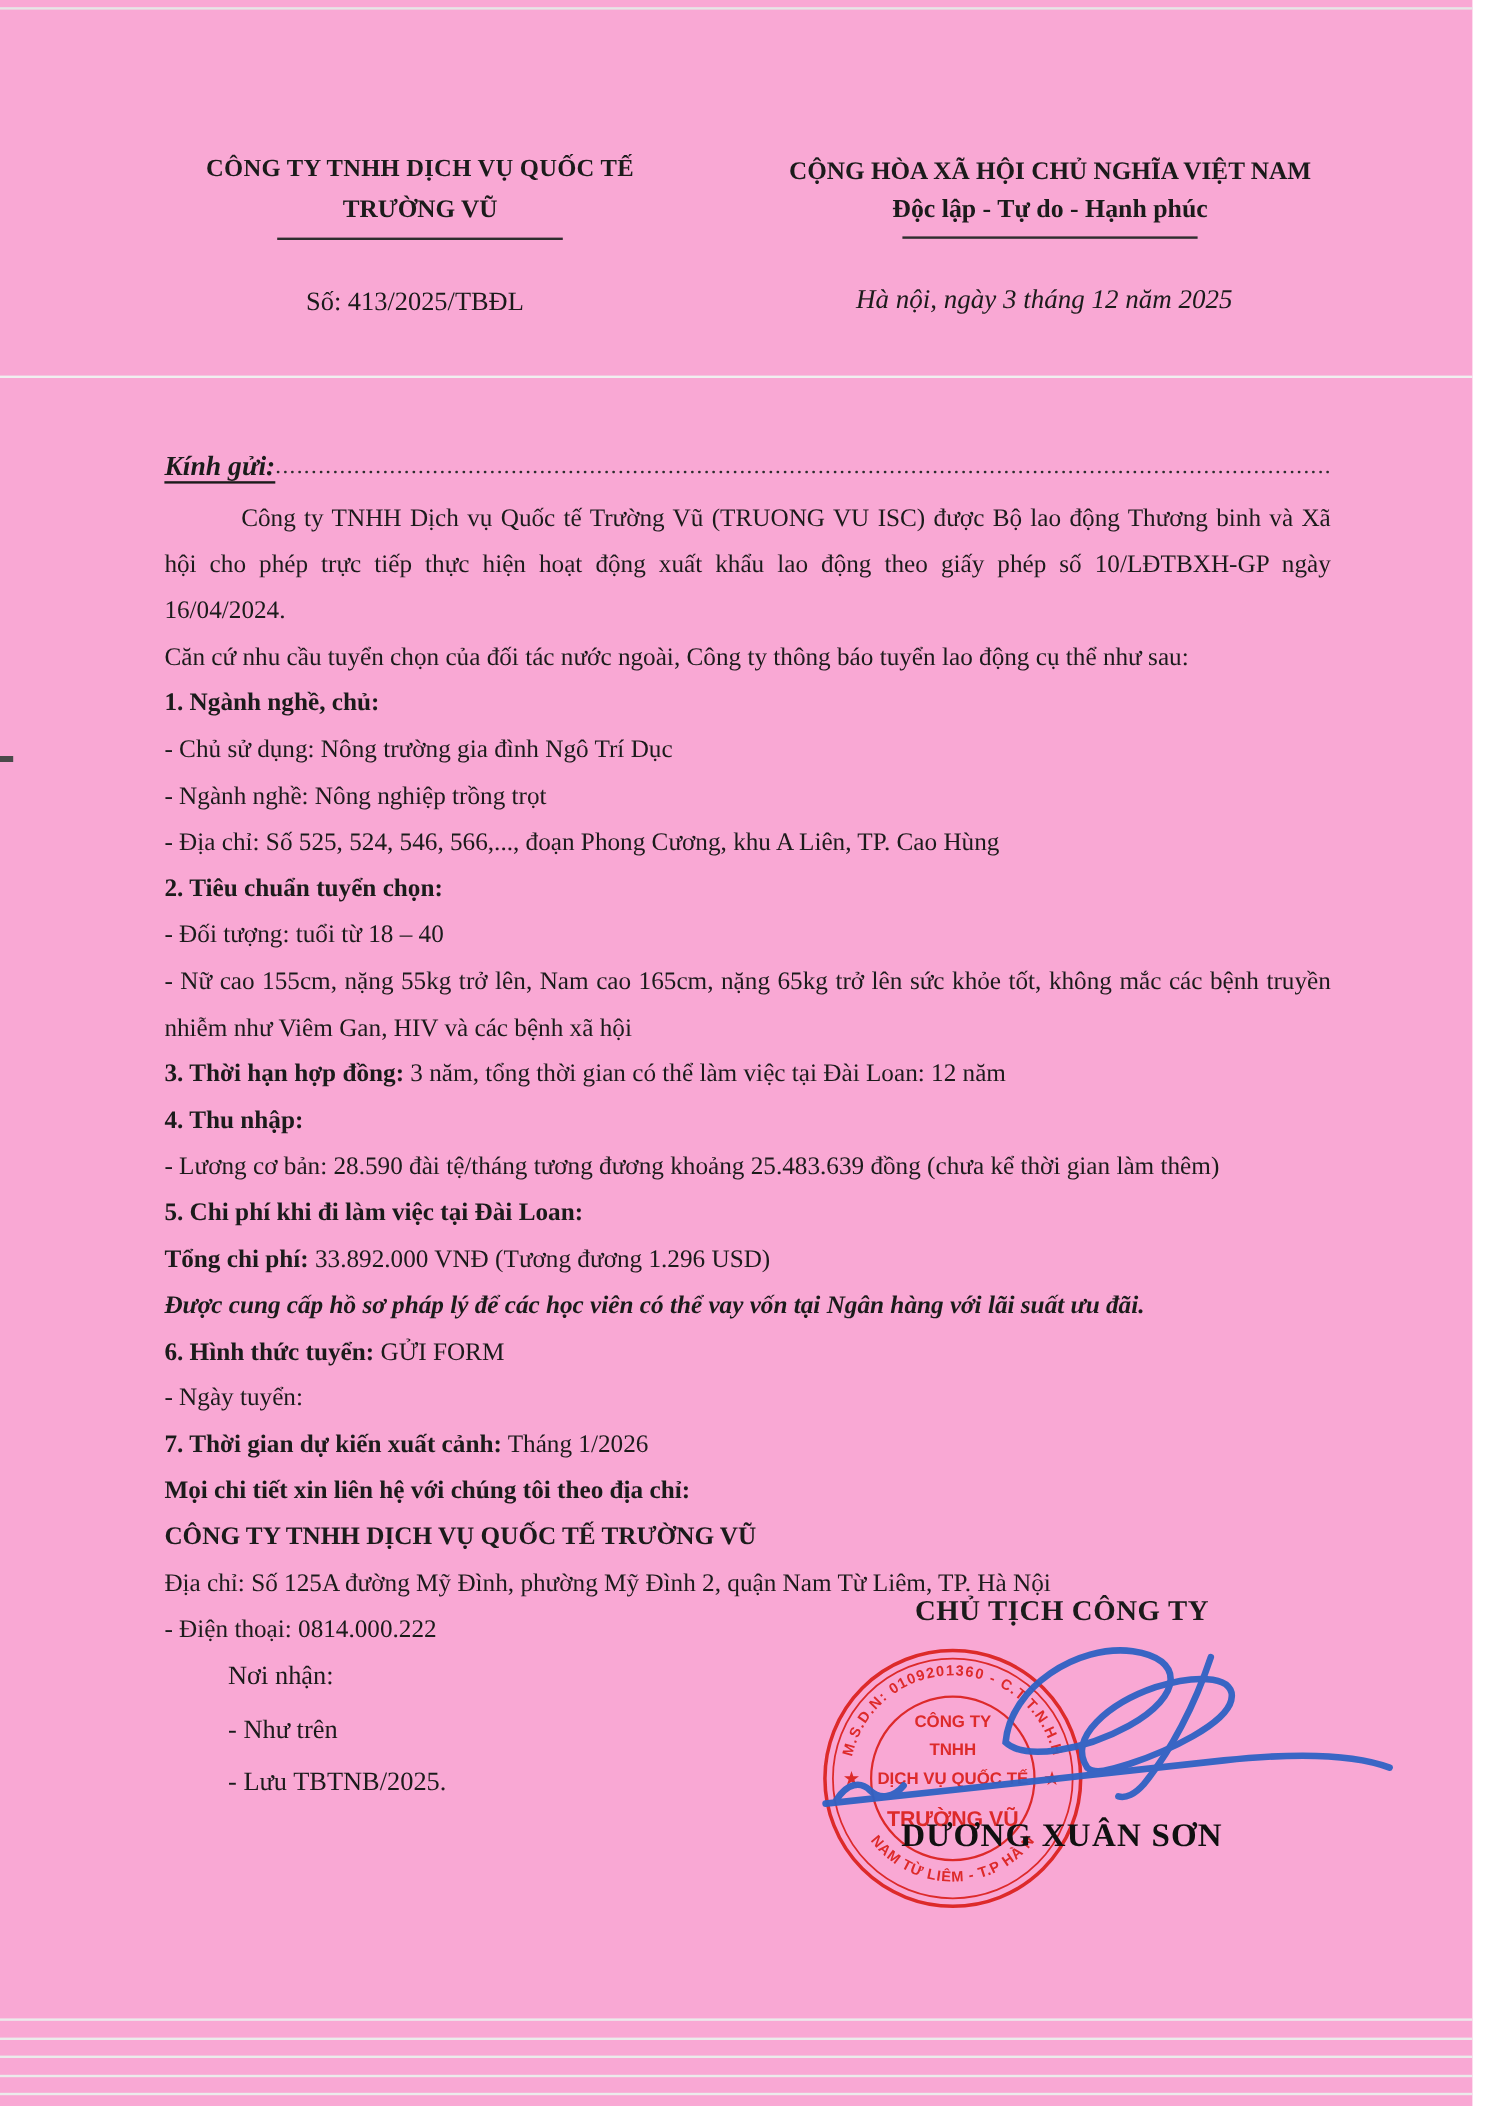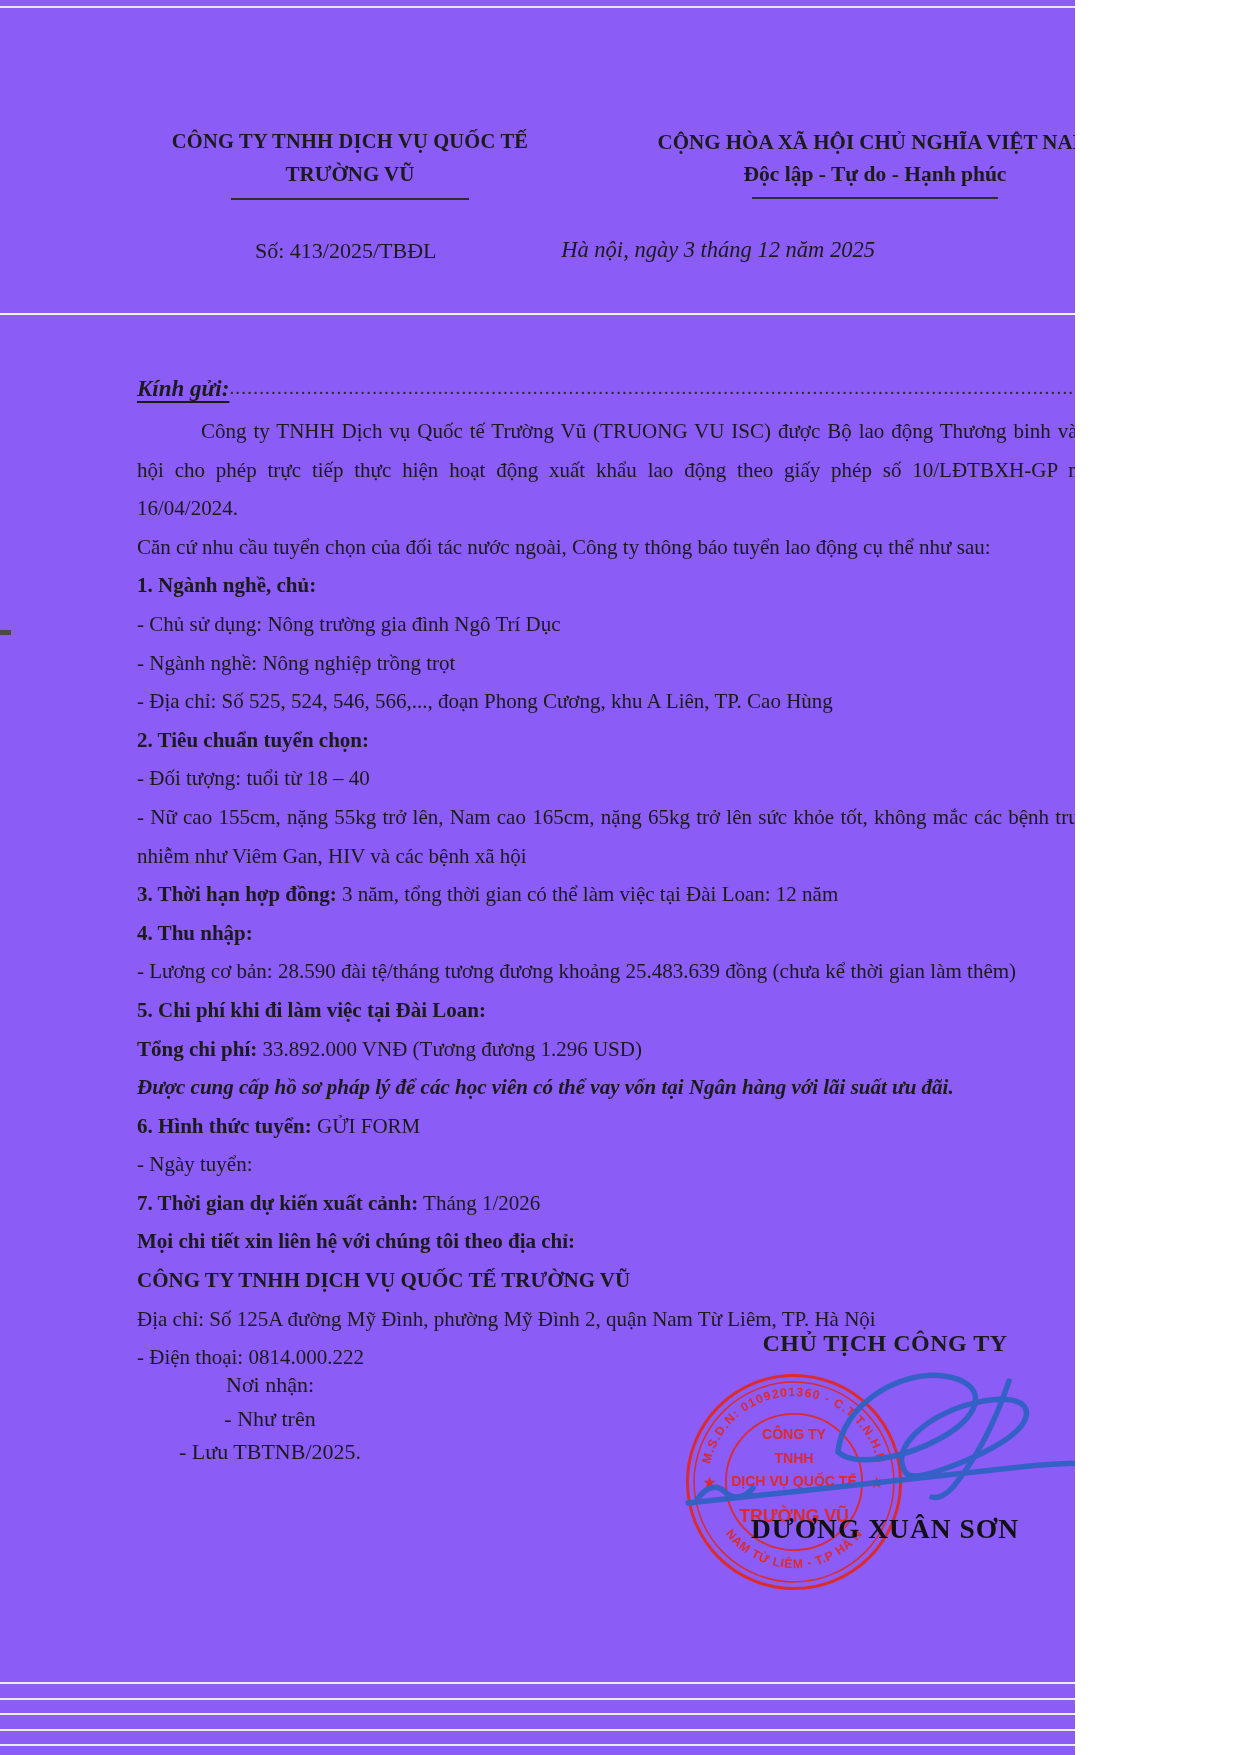--- a/index.html
+++ b/index.html
@@ -1,19 +1,19 @@
 <!DOCTYPE html>
 <html lang="vi"><head>
 <meta charset="utf-8">
 <style>
   html,body{margin:0;padding:0;background:#ffffff;}
   .page{
     position:relative;
-    width:1075px;height:1755px;
-    background:#8b5cf6;
+    width:1227px;height:1755px;
+    background:#f9a8d4;
     font-family:"Liberation Serif","DejaVu Serif",serif;
     color:#1b1b1b;
     overflow:hidden;
   }
   
   .artifact{position:absolute;background:#ebebeb;pointer-events:none;}
   .art-top{left:0;top:6px;width:1241px;height:2px;background:#e6e6e6;}
   .art-mid{left:0;top:313px;width:1241px;height:2px;background:#f0f0f0;}
   .art-dash{left:0;top:630px;width:11px;height:5px;background:#4a4a4a;}
   .art-right{left:1236px;top:0;width:2px;height:1755px;background:#e2e2e2;}
@@ -48,21 +48,21 @@
      letter-spacing:1.2px;color:#2c2c2c;transform:translateY(-2px);}
   .bline{margin:0;line-height:38.6px;min-height:38.6px;}
   .bline b{font-weight:bold;}
   .line-indent-justify{text-indent:64px;text-align:justify;}
   .line-justify{text-align:justify;}
   .line-bolditalic span{font-weight:bold;font-style:italic;}
   
   .sig-title{position:absolute;top:1330px;left:680px;width:410px;text-align:center;
      font-weight:bold;font-size:24px;letter-spacing:.5px;}
   .noinhan{position:absolute;top:1366px;left:175px;font-size:22px;line-height:29.5px;}
-  .noinhan p{margin:4px;text-align:center;}
+  .noinhan p{margin:15px;}
   .stamp-box{position:absolute;left:683px;top:1371px;width:222px;height:222px;}
   .sig-ink{position:absolute;left:0;top:0;width:1241px;height:1755px;pointer-events:none;}
   .sig-name{position:absolute;top:1513px;left:670px;width:430px;text-align:center;
      font-weight:bold;font-size:27.5px;letter-spacing:1px;color:#111;}
 </style>
 </head>
 <body>
 
 <div class="page">
 

